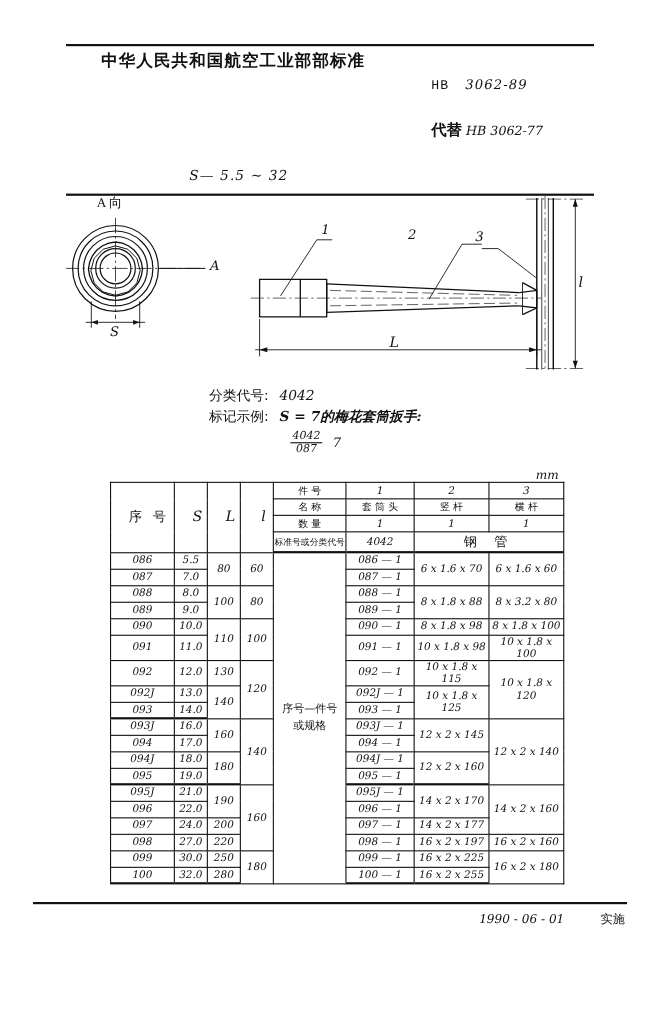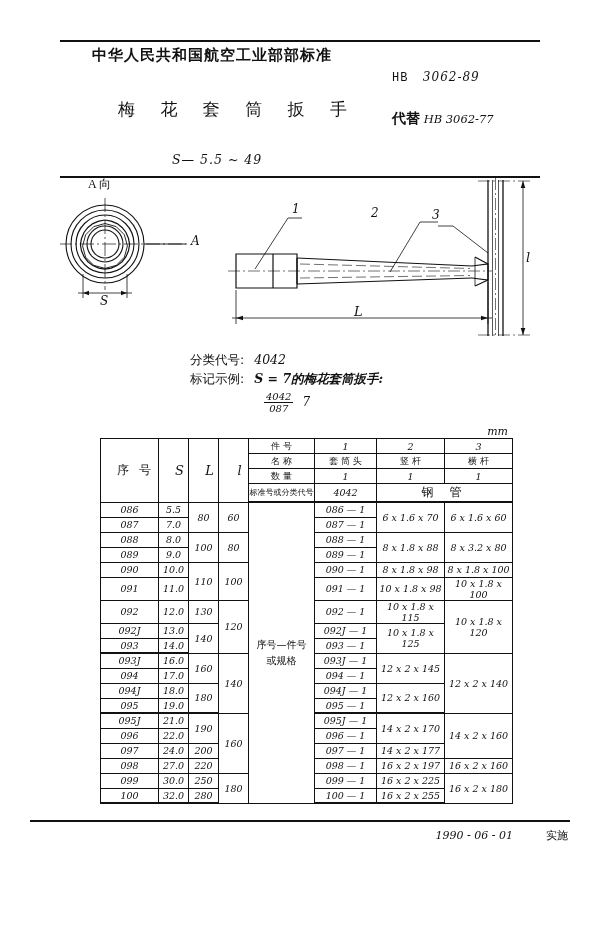--- a/index.html
+++ b/index.html
@@ -123,28 +123,27 @@
 
   <div class="hdr-rule top"></div>
 
   <div class="hdr-title">中华人民共和国航空工业部部标准</div>
 
   <div class="std-no">
     <span class="pre">HB</span>
     &nbsp;&nbsp;<span>3062-89</span>
   </div>
 
-  <div class="doc-title">梅 花 套 筒 扳 手</div>
 
   <div class="replaces">
     <span class="cn">代替</span>
     <span>HB 3062-77</span>
   </div>
 
-  <div class="size-range">S— 5.5 ~ 49</div>
+  <div class="size-range">S— 5.5 ~ 32</div>
 
   <div class="hdr-rule mid"></div>
 
   <div class="drawing">
     <svg width="480" height="160" viewBox="0 0 480 160">
       <g fill="none" stroke="#111" stroke-width="1.1">
 
         <circle cx="45" cy="66" r="39"></circle>
         <circle cx="45" cy="66" r="34"></circle>
         <circle cx="45" cy="66" r="29"></circle>

